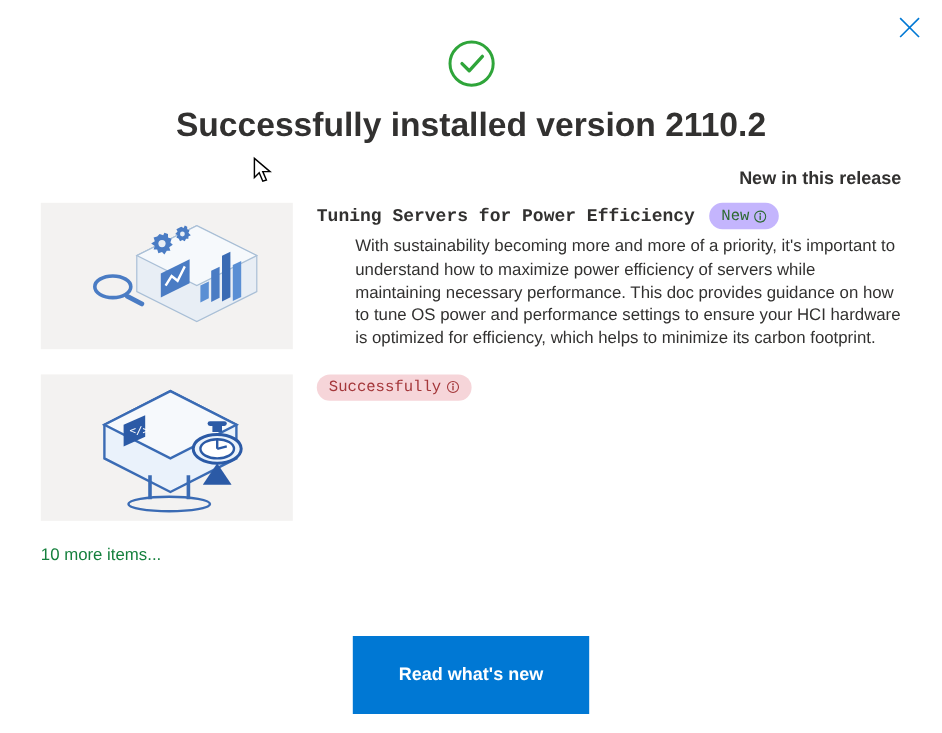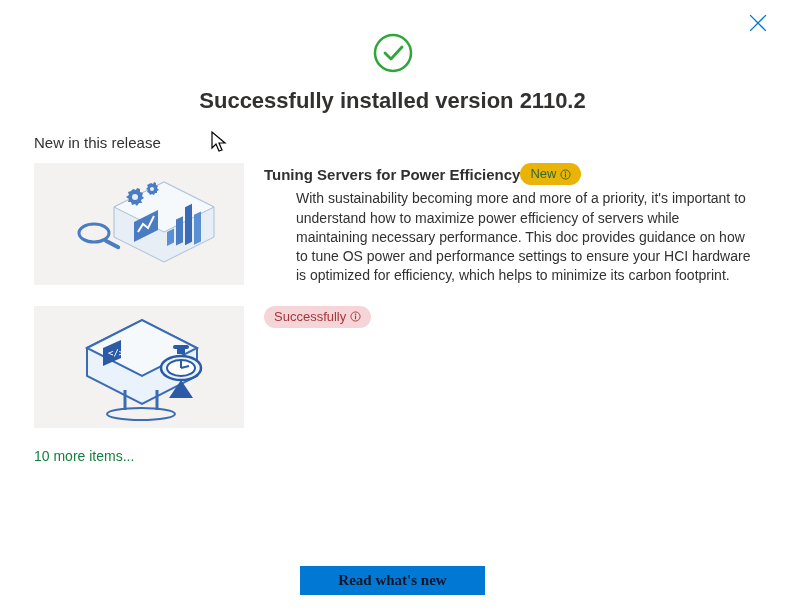--- a/index.html
+++ b/index.html
@@ -26,33 +26,34 @@
       text-align: center;
       padding-top: 32px;
     }
     .check-circle {
       display: inline-block;
       width: 42px;
       height: 42px;
       margin-bottom: 14px;
     }
     .title {
-      font-size: 22px;
+      font-size: 28px;
       font-weight: 600;
       color: #323130;
       margin-bottom: 20px;
     }
     .content {
       padding: 0 34px;
     }
     .section-heading {
       font-size: 15px;
-      font-weight: 400;
+      font-weight: 700;
       color: #323130;
       margin-bottom: 12px;
+      text-align: right;
     }
     .release-item {
       display: flex;
       gap: 20px;
       margin-bottom: 20px;
     }
     .release-thumb {
       flex: 0 0 210px;
       height: 122px;
       background: #f3f2f1;
@@ -60,38 +61,39 @@
       align-items: center;
       justify-content: center;
     }
     .release-body {
       flex: 1;
       line-height: 1.4;
     }
     .release-title-row {
       display: flex;
       align-items: center;
-      gap: 0;
+      gap: 12px;
       margin-bottom: 4px;
+      font-family: Liberation Mono, monospace;
     }
     .release-title {
       font-weight: 600;
       font-size: 15px;
       color: #323130;
     }
     .badge {
       display: inline-flex;
       align-items: center;
       gap: 4px;
       padding: 2px 10px;
       border-radius: 11px;
       font-size: 13px;
     }
     .badge-new {
-      background: #eab308;
+      background: #c4b5fd;
       color: #2d6a32;
     }
     .badge-improvement {
       background: #f6d5d9;
       color: #a4373a;
     }
     .badge svg { width: 11px; height: 11px; }
     .release-desc {
       font-size: 14px;
       color: #323130;
@@ -107,27 +109,27 @@
     .footer {
       position: absolute;
       bottom: 16px;
       left: 0;
       right: 0;
       text-align: center;
     }
     .primary-btn {
       display: inline-block;
       background: #0078d4;
-      color: #0f172a;
+      color: #ffffff;
       border: none;
-      padding: 6px 38px;
+      padding: 24px 38px;
       font-size: 15px;
       font-weight: 600;
       cursor: pointer;
-      font-family: Liberation Serif, serif;
+      font-family: Liberation Sans, sans-serif;
     }
     .cursor-pointer {
       position: absolute;
       top: 130px;
       left: 210px;
       pointer-events: none;
     }
   </style>
 </head>
 <body>

